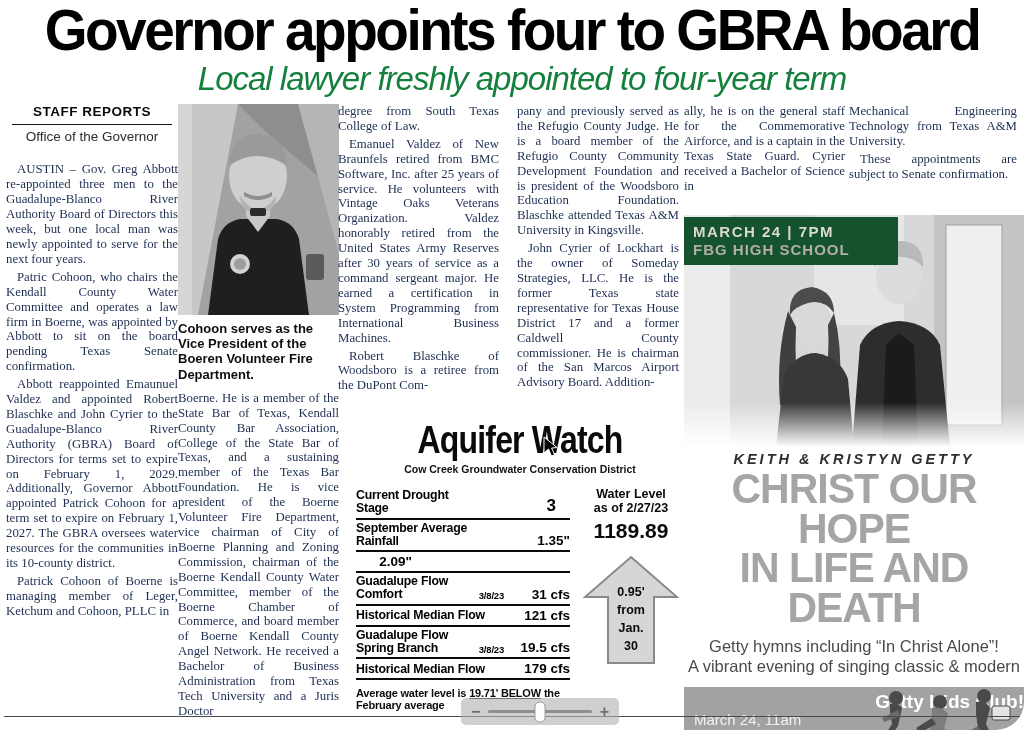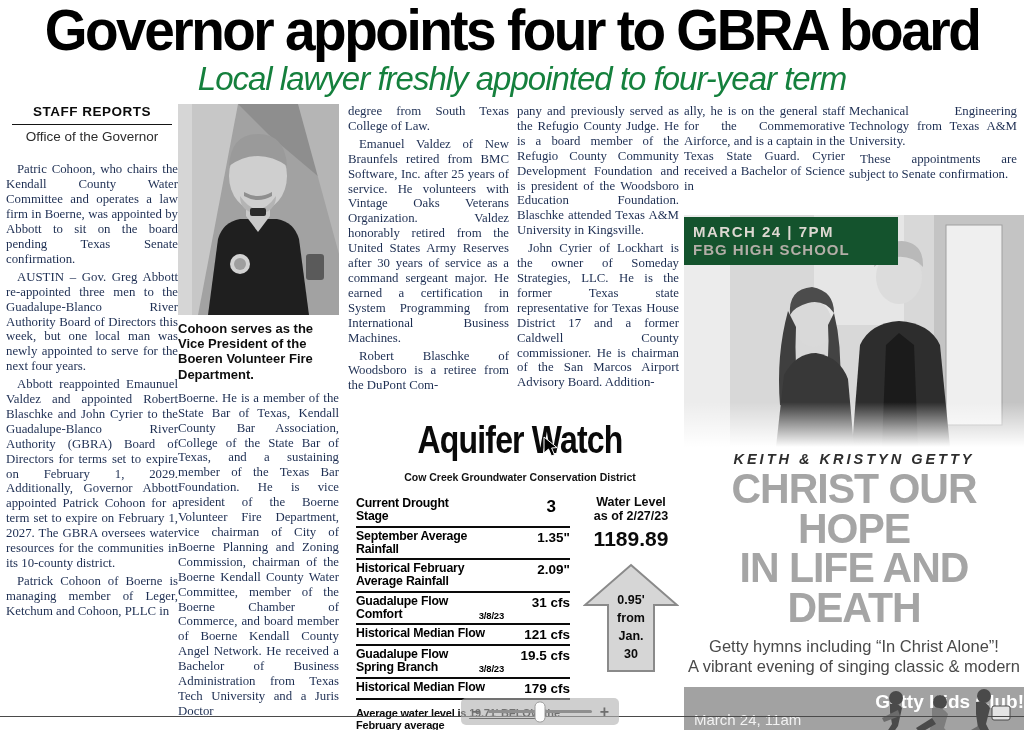--- a/index.html
+++ b/index.html
@@ -1,56 +1,56 @@
 <!DOCTYPE html>
 <html><head>
 <meta charset="utf-8">
 <style>
   html,body{margin:0;padding:0;background:#fff;}
   .page{position:relative;width:1024px;height:730px;background:#fff;overflow:hidden;
-        font-family:"Liberation Serif",serif;color:#1d2e52;}
+        font-family:"Liberation Serif",serif;color:#1d2e52;border-radius:28px;}
 
   
   .headline{position:absolute;left:0;right:0;top:-4px;margin:0;text-align:center;
     font-family:"Liberation Sans",sans-serif;font-weight:900;font-size:55px;
     letter-spacing:-2.5px;color:#000;transform:scaleY(1.06);transform-origin:top;}
   .subheadline{position:absolute;left:0;right:0;top:52px;margin:8px;text-align:center;
     font-family:"Liberation Sans",sans-serif;font-style:italic;font-weight:400;
     font-size:33px;letter-spacing:-1px;color:#15803d;padding-left:20px;}
 
   
   .col{position:absolute;top:104px;font-size:12.8px;line-height:1.165;text-align:justify;}
   .col p{margin:0 0 3px 0;text-indent:11px;}
   .col p.noind{text-indent:0;}
   .col1{left:6px;width:172px;}
   .col2{left:178px;width:161px;}
-  .col3{left:348px;width:161px;}
+  .col3{left:338px;width:161px;}
   .col4{left:517px;width:162px;}
   .col5{left:684px;width:161px;}
   .col6{left:849px;width:168px;}
 
   .byline{text-align:center;font-family:"Liberation Sans",sans-serif;font-weight:700;
     font-size:13.5px;letter-spacing:.5px;color:#0b0b0b;text-indent:0;}
   .byline-rule{width:160px;margin:4px auto 4px;border-top:1.6px solid #151515;}
   .source{text-align:center;font-family:"Liberation Sans",sans-serif;font-size:13.5px;
     color:#2c2c2c;margin-bottom:18px;}
 
   .photo-wrap{width:161px;height:211px;background:#a9a9a9;overflow:hidden;}
   .caption{margin:6px 0 9px 0;font-family:"Liberation Sans",sans-serif;font-weight:700;
     font-size:13px;line-height:1.17;color:#0e0e0e;text-align:left;}
 
   
   .aquifer{position:absolute;left:356px;top:420px;width:328px;color:#000;
     font-family:"Liberation Sans",sans-serif;}
   .aq-title{text-align:center;font-weight:800;font-size:39px;letter-spacing:-1px;
     transform:scaleX(.82);transform-origin:center;margin:0;line-height:1;color:#0a0a0a;}
-  .aq-sub{text-align:center;font-weight:700;font-size:10.5px;margin-top:12px;color:#111;}
+  .aq-sub{text-align:center;font-weight:700;font-size:10.5px;margin-top:4px;color:#111;}
   .aq-body{display:flex;margin-top:12px;}
   .aq-table{width:214px;}
-  .aq-row{display:flex;align-items:flex-start;border-bottom:2px solid #0a0a0a;padding:2px 0 2px;}
+  .aq-row{display:flex;align-items:flex-end;border-bottom:2px solid #0a0a0a;padding:2px 0 2px;}
   .aq-row:last-child{box-shadow:0 4px 0 -2px #0a0a0a;}
   .aq-lbl{flex:1;font-weight:700;font-size:12.3px;line-height:1.08;letter-spacing:-.2px;}
   .aq-l2row{display:flex;align-items:flex-end;}
   .aq-l2{flex:1;}
   .aq-date{font-weight:700;font-size:9.5px;margin-right:10px;}
   .aq-val{width:56px;text-align:right;font-weight:700;font-size:13.5px;white-space:nowrap;}
   .aq-val.big{font-size:17px;padding-right:14px;}
   .aq-note{margin-top:7px;font-weight:700;font-size:11px;letter-spacing:-.2px;color:#0a0a0a;}
   .aq-note .ul{text-decoration:underline;}
   .aq-note span + span{margin-left:3px;}
@@ -97,22 +97,22 @@
 
 <div class="page">
 
   <h1 class="headline">Governor appoints four to GBRA board</h1>
   <h2 class="subheadline">Local lawyer freshly appointed to four-year term</h2>
 
   <div class="col col1">
     <div class="byline">STAFF REPORTS</div>
     <div class="byline-rule"></div>
     <div class="source">Office of the Governor</div>
+    <p>AUSTIN – Gov. Greg Abbott re-appointed three men to the Guadalupe-Blanco River Authority Board of Directors this week, but one local man was newly appointed to serve for the next four years.</p>
     <p>Patric Cohoon, who chairs the Kendall County Water Committee and operates a law firm in Boerne, was appointed by Abbott to sit on the board pending Texas Senate confirmation.</p>
-    <p>AUSTIN – Gov. Greg Abbott re-appointed three men to the Guadalupe-Blanco River Authority Board of Directors this week, but one local man was newly appointed to serve for the next four years.</p>
     <p>Abbott reappointed Emaunuel Valdez and appointed Robert Blaschke and John Cyrier to the Guadalupe-Blanco River Authority (GBRA) Board of Directors for terms set to expire on February 1, 2029. Additionally, Governor Abbott appointed Patrick Cohoon for a term set to expire on February 1, 2027. The GBRA oversees water resources for the communities in its 10-county district.</p>
     <p>Patrick Cohoon of Boerne is managing member of Leger, Ketchum and Cohoon, PLLC in</p>
   </div>
 
   <div class="col col2">
     <div class="photo-wrap">
       <svg width="161" height="211" viewBox="0 0 161 211" xmlns="http://www.w3.org/2000/svg">
         <rect width="161" height="211" fill="#a2a2a2"></rect>
         <polygon points="0,0 60,0 20,211 0,211" fill="#c7c7c7"></polygon>
         <polygon points="60,0 161,0 161,90 90,30" fill="#8e8e8e"></polygon>
@@ -167,24 +167,20 @@
           <div class="aq-val big">3</div>
         </div>
         <div class="aq-row">
           <div class="aq-lbl">
               <div>September Average</div>
               <div>Rainfall</div>
             </div>
           <div class="aq-val">1.35"</div>
         </div>
         <div class="aq-row">
-          <div class="aq-lbl">
-              <div>Historical February</div>
-              <div>Average Rainfall</div>
-            </div>
           <div class="aq-val">2.09"</div>
         </div>
         <div class="aq-row">
           <div class="aq-lbl">
               <div>Guadalupe Flow</div>
             <div class="aq-l2row">
                 <div class="aq-l2">Comfort</div>
                 <div class="aq-date">3/8/23</div>
               </div>
             </div>

